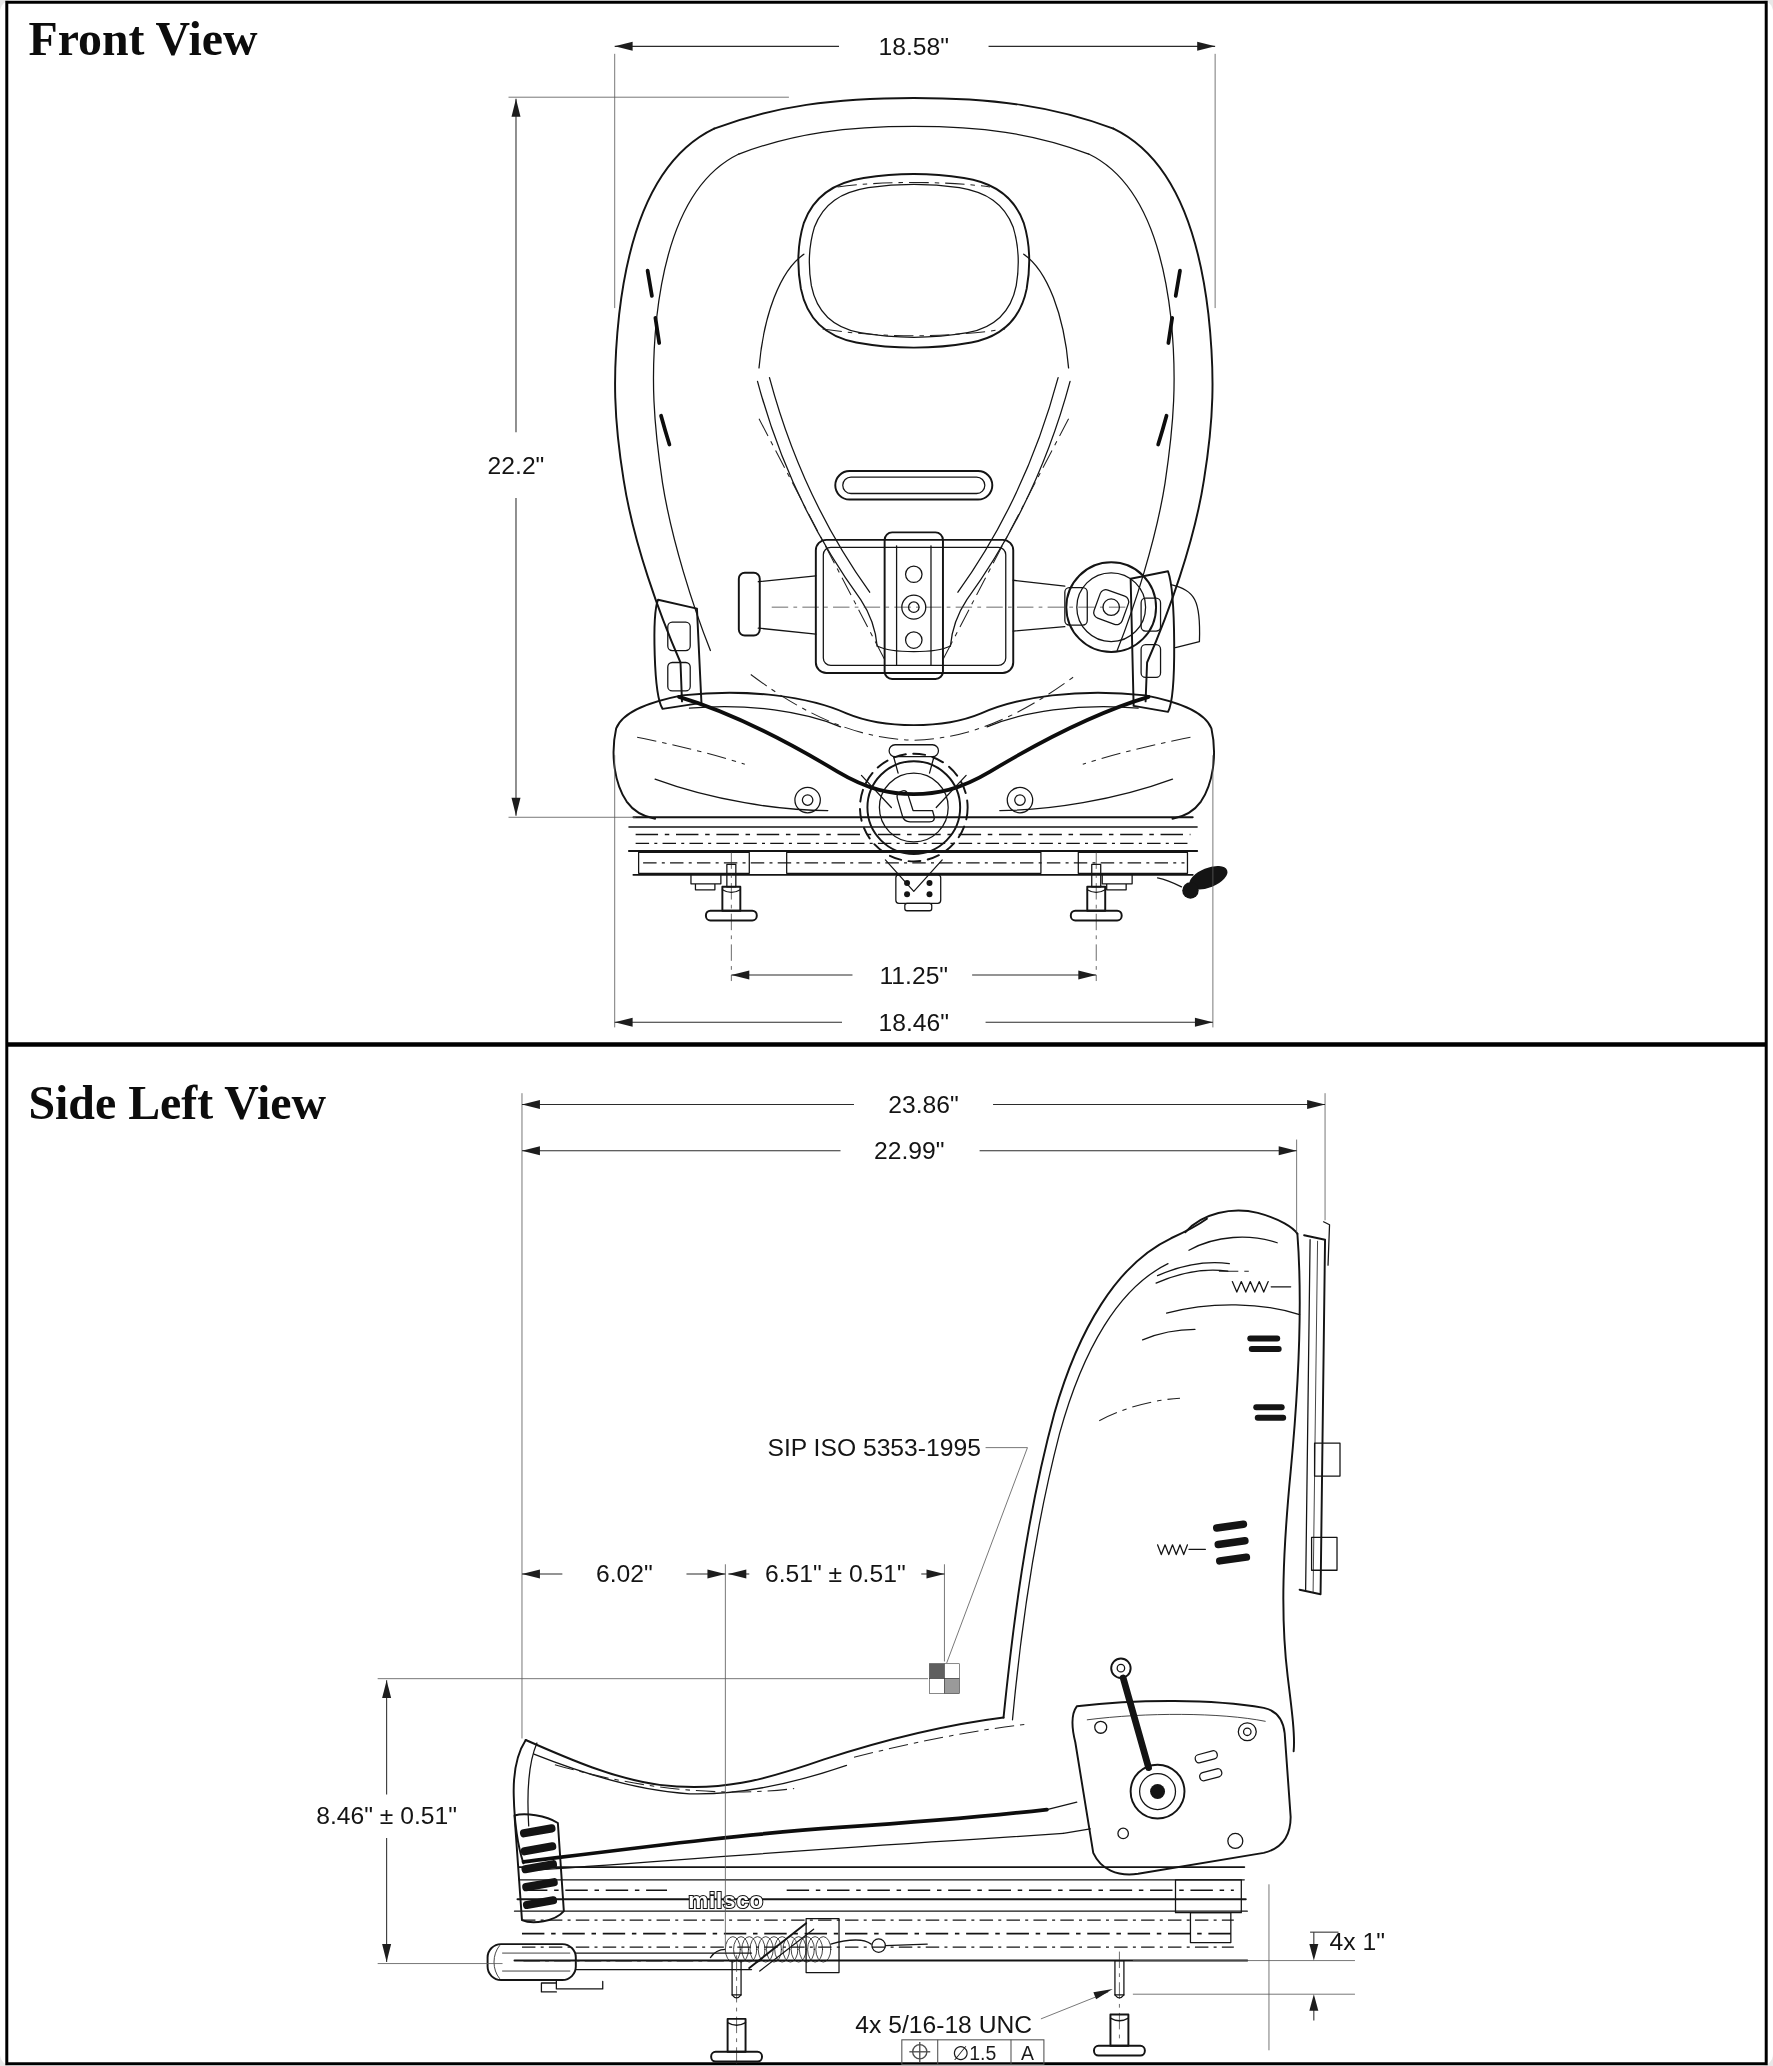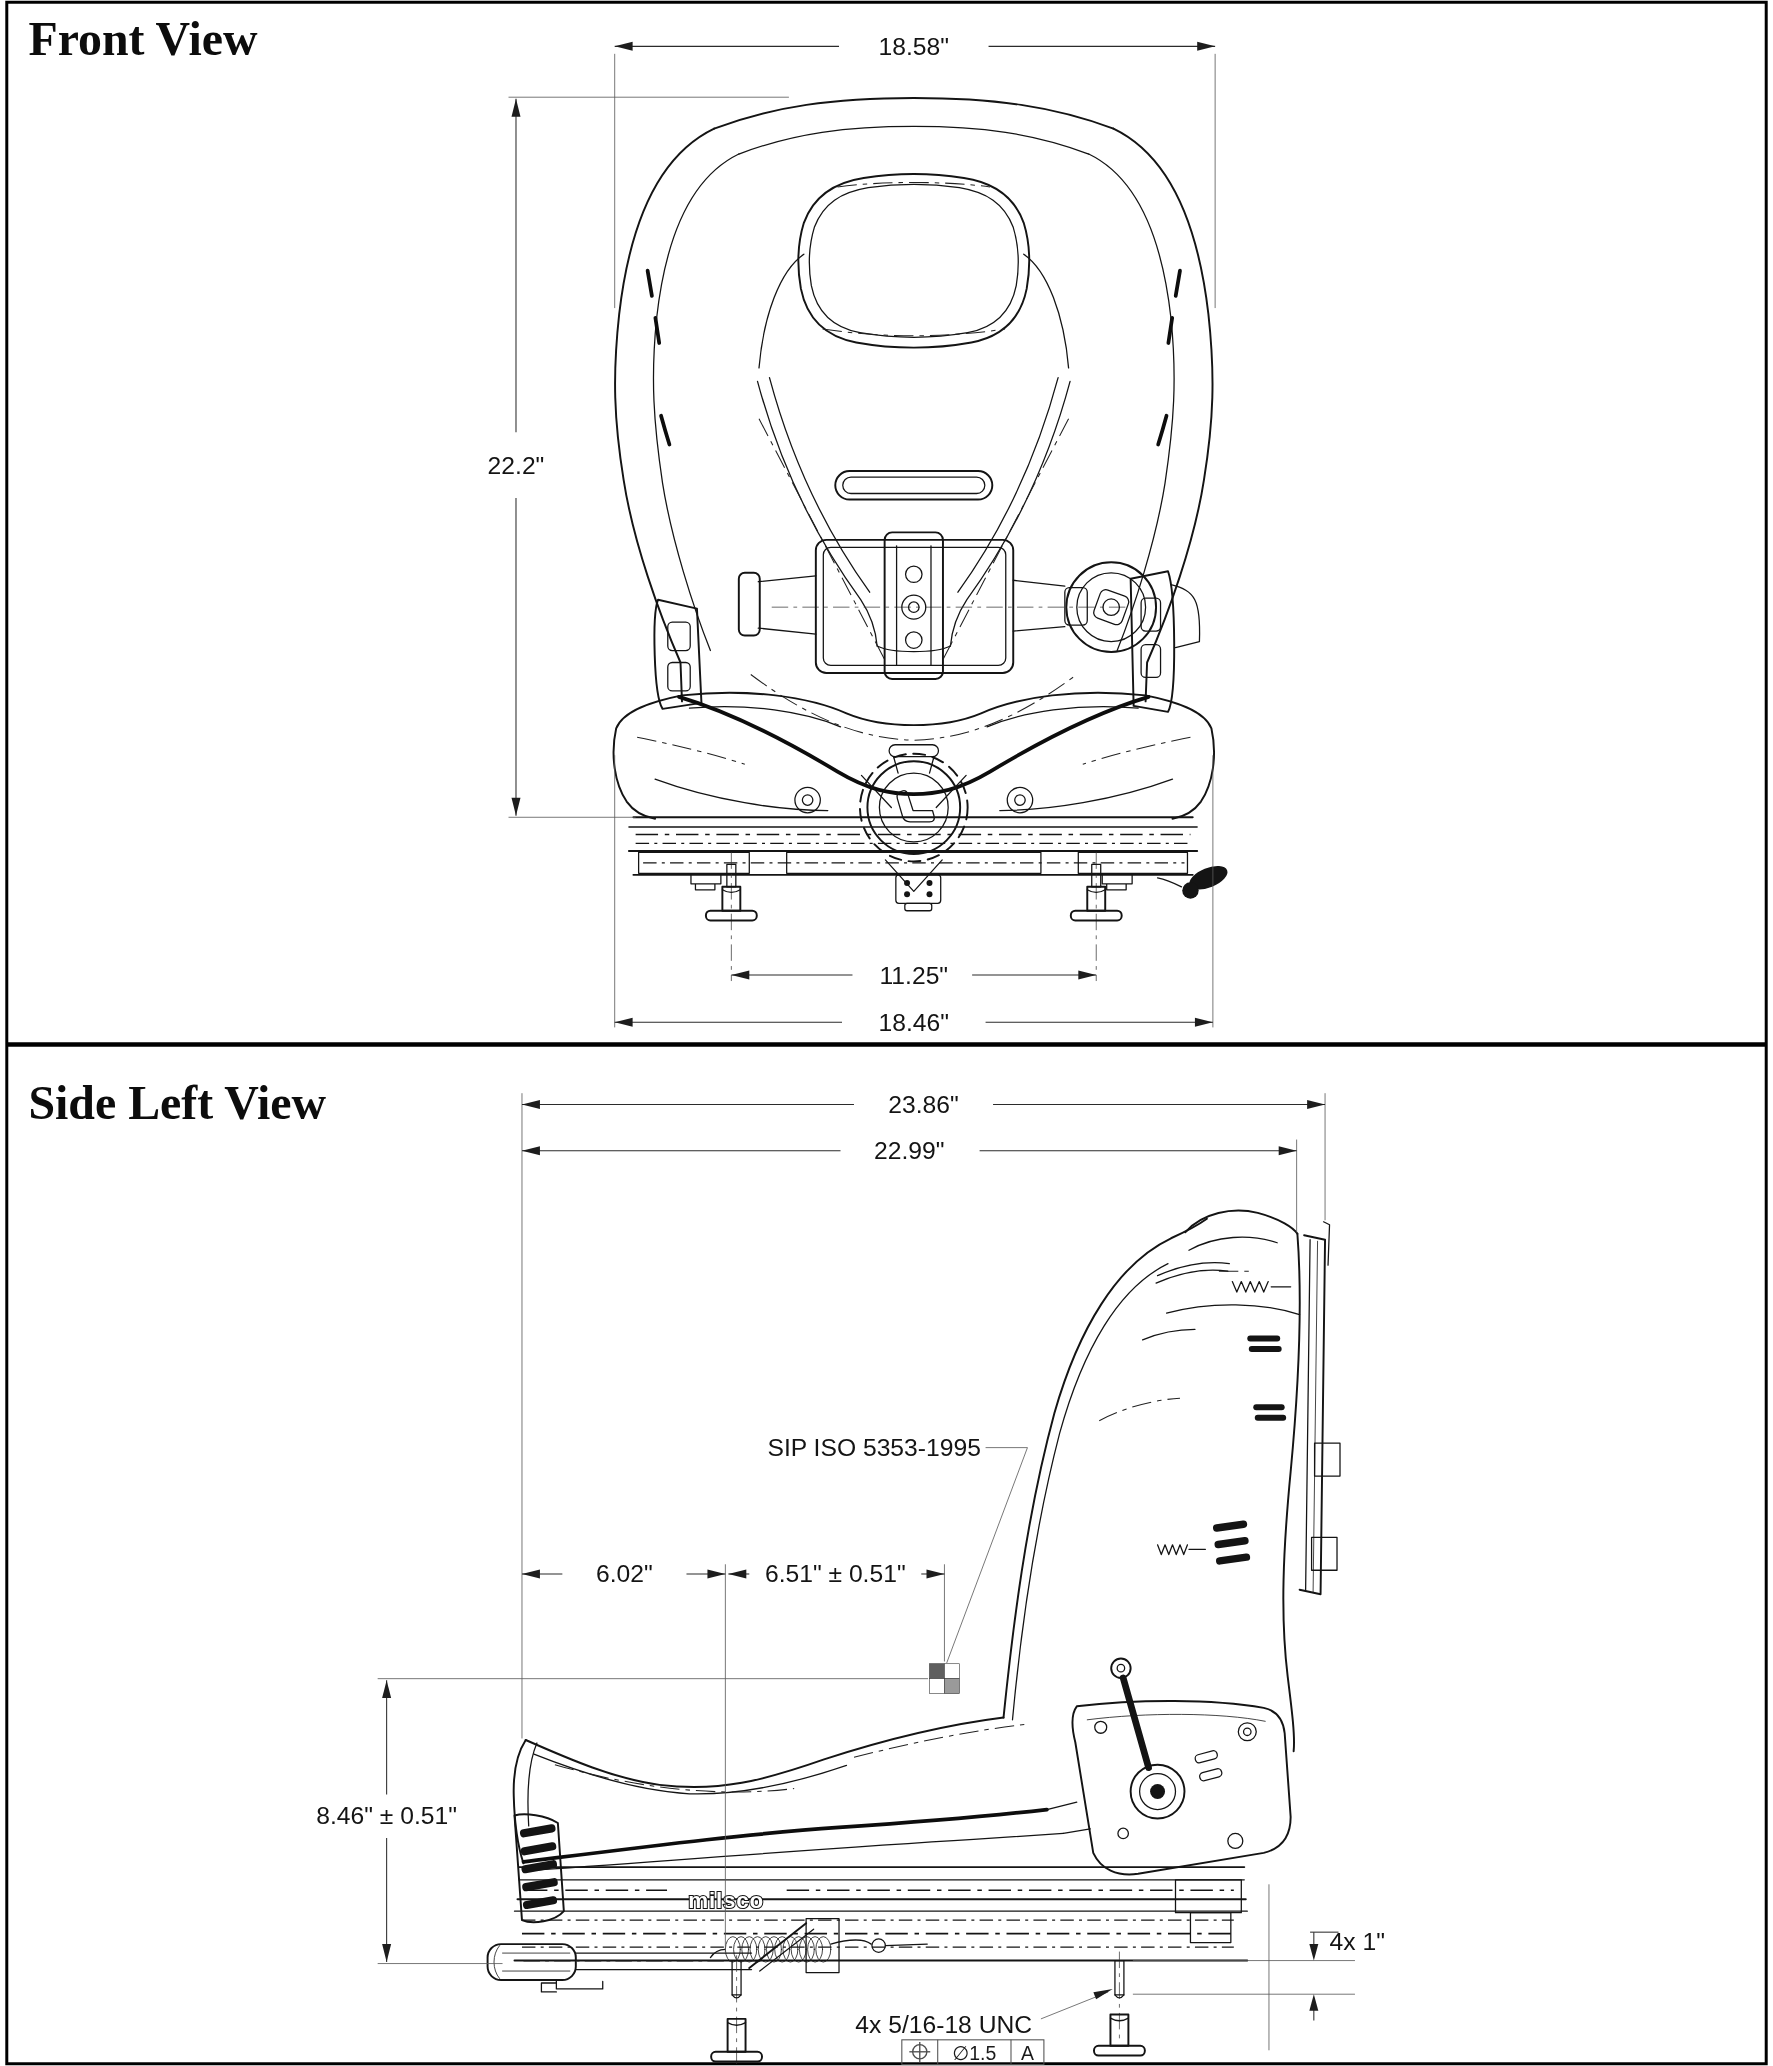--- a/index.html
+++ b/index.html
@@ -1,17 +1,17 @@
 <!DOCTYPE html>
 <html style="font-size:12px"><head>
 <meta charset="utf-8">
 <style>
   html,body{margin:0;padding:0;background:#e8e8e8;}
   .page{position:relative;width:1773px;height:2066px;background:#ffffff;margin:0 auto;
-        font-family:"Liberation Sans","DejaVu Sans",sans-serif;}
+        font-family:"Liberation Sans","DejaVu Sans",sans-serif;border-radius:12px;}
   svg{position:absolute;left:0;top:0;}
   
   .ol{stroke:#141414;fill:none;stroke-width:2.6;stroke-linecap:round;stroke-linejoin:round;}
   .ml{stroke:#141414;fill:none;stroke-width:1.7;stroke-linecap:round;stroke-linejoin:round;}
   .tl{stroke:#1d1d1d;fill:none;stroke-width:1.1;stroke-linecap:round;}
   .thick{stroke:#0d0d0d;fill:none;stroke-width:5;stroke-linecap:round;}
   .dim{stroke:#2b2b2b;fill:none;stroke-width:1.4;}
   .ext{stroke:#5a5a5a;fill:none;stroke-width:1.1;}
   .cl{stroke:#3a3a3a;fill:none;stroke-width:1;stroke-dasharray:22 7 5 7;}
   .hatch{stroke:#141414;fill:none;stroke-width:2.1;stroke-dasharray:30 9 6 9;}

